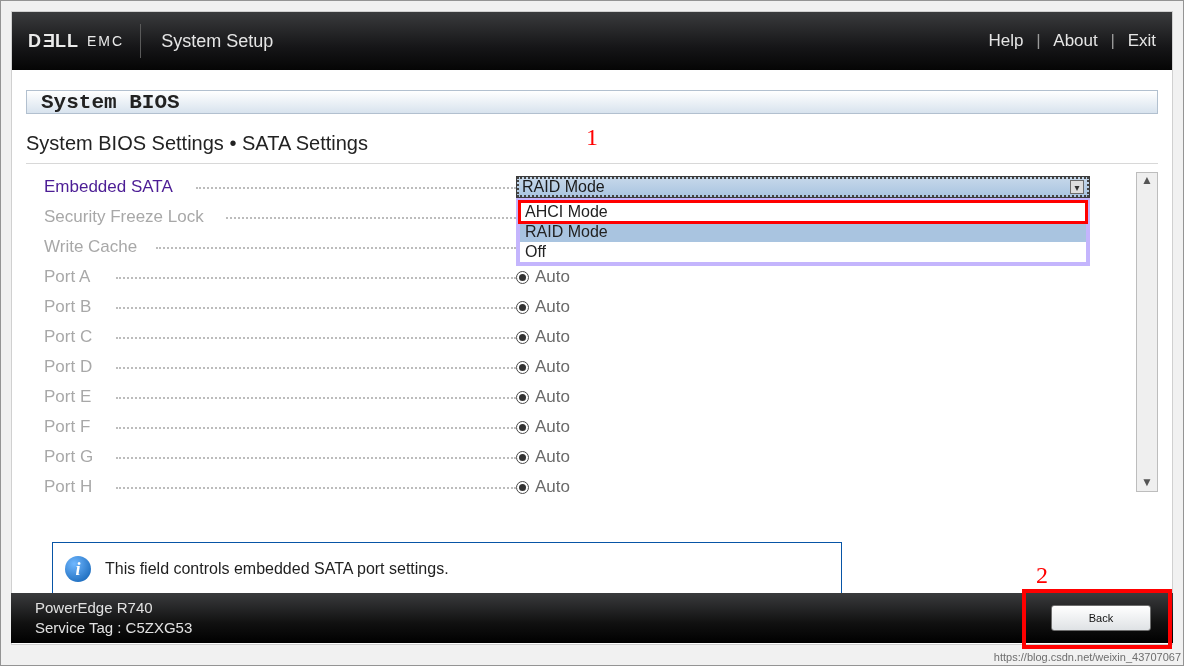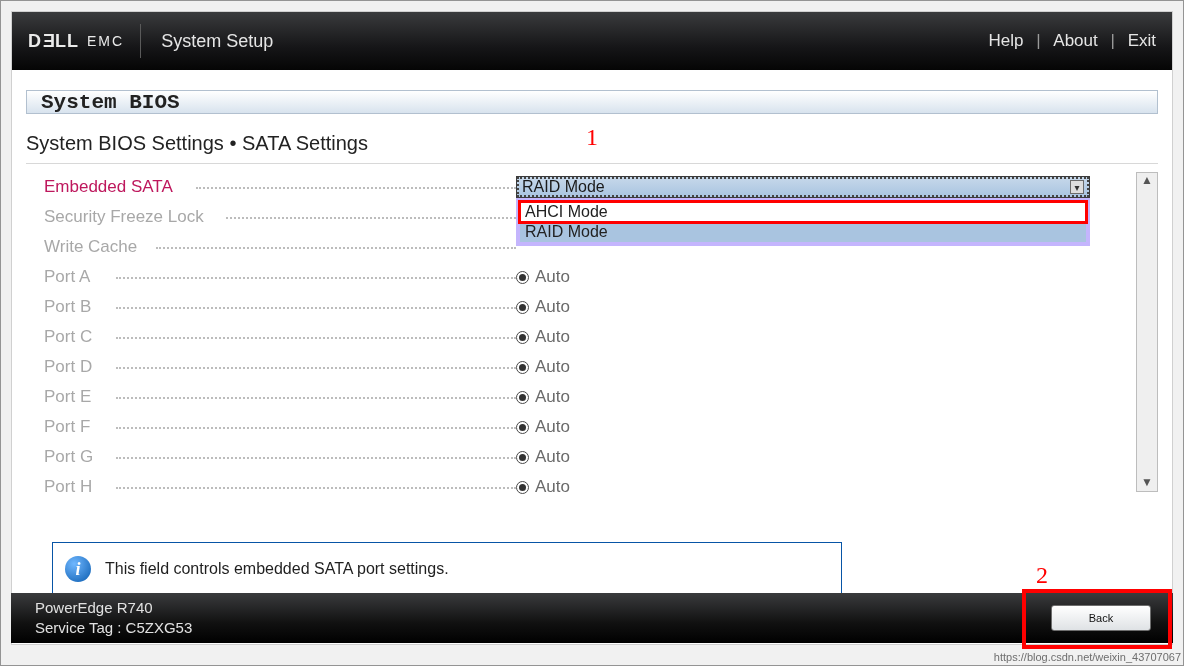--- a/index.html
+++ b/index.html
@@ -28,21 +28,21 @@
 
   
   .body { position: relative; margin: 8px 6px 0 14px; display:flex; }
   .settings { width: calc(100% - 30px); position: relative; }
   .scroll { width: 22px; background:#efefef; border:1px solid #bdbdbd; height: 320px; position: relative; }
   .scroll .up, .scroll .dn { position:absolute; left:0; right:0; height:16px; text-align:center; font-size:12px; color:#555; line-height:14px; cursor:pointer; }
   .scroll .up { top:0; }
   .scroll .dn { bottom:0; }
 
   .row { display:flex; align-items:center; height: 30px; font-size: 17px; color:#525252; }
-  .row.first .lbl { color:#be185d; }
+  .row.first .lbl { color:#4c1d95; }
   .row.disabled .lbl { color:#a8a8a8; }
   .lbl { width: 490px; position: relative; padding-left: 18px; white-space: nowrap; overflow: hidden; }
   .lbl::after { content: ""; position:absolute; left: var(--dots-start,200px); right:0; top:50%; border-top: 2px dotted #bcbcbc; }
   .val { display:flex; align-items:center; color:#6a6a6a; font-size:17px; }
   .radio { width:13px; height:13px; border:1px solid #4a4a4a; border-radius:50%; display:inline-flex; align-items:center; justify-content:center; margin-right:6px; background:#fff; }
   .radio .dot { width:7px; height:7px; border-radius:50%; background:#333; }
 
   
   .dropdown { position:relative; flex:1; }
   .dd-select { height:22px; border:1px solid #3b3b3b; background: linear-gradient(#c7d8ea,#a9c4e0); width: 574px; display:flex; align-items:center; padding:0 5px; font-size:16px; color:#1a1a1a; justify-content:space-between; cursor:pointer; outline: 2px dotted #444; outline-offset: -3px; }
@@ -106,20 +106,21 @@
         <div class="row first">
           <div class="lbl" style="--dots-start:170px;">Embedded SATA</div>
           <div class="dropdown">
             <div class="dd-select">
               <span>RAID Mode</span>
               <span class="arr">▾</span>
             </div>
             <div class="dd-list">
               <div class="dd-opt ahci">AHCI Mode</div>
               <div class="dd-opt hl">RAID Mode</div>
+              <div class="dd-opt">Off</div>
             </div>
           </div>
         </div>
 
         <div class="row disabled">
           <div class="lbl" style="--dots-start:200px;">Security Freeze Lock</div>
           <div class="val"></div>
         </div>
 
         <div class="row disabled">

